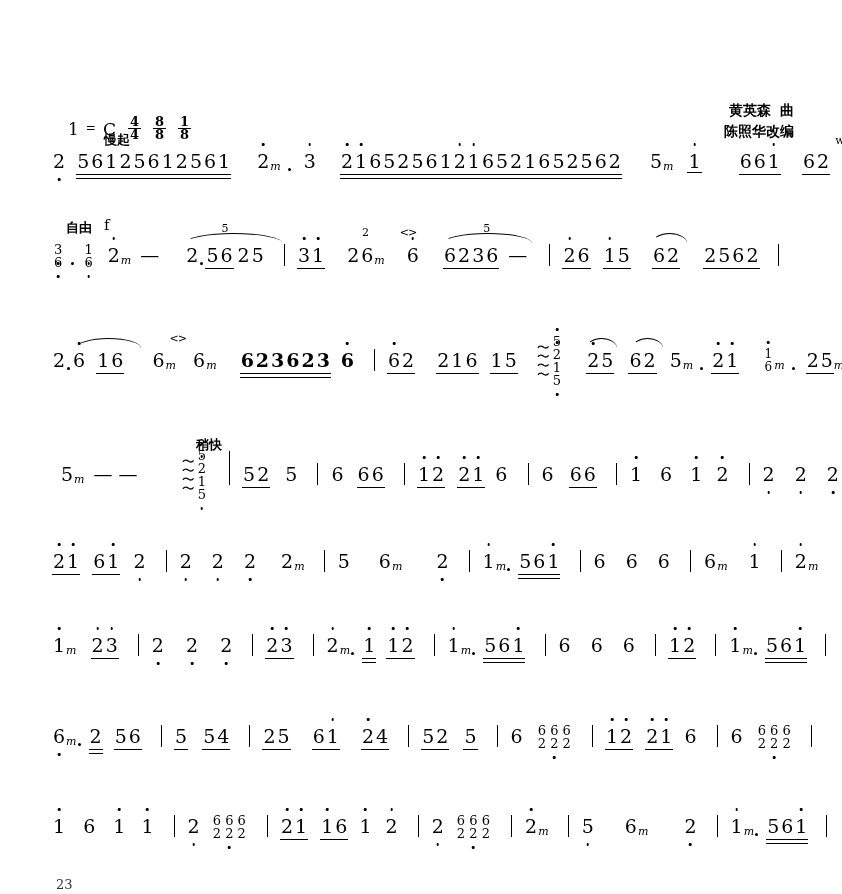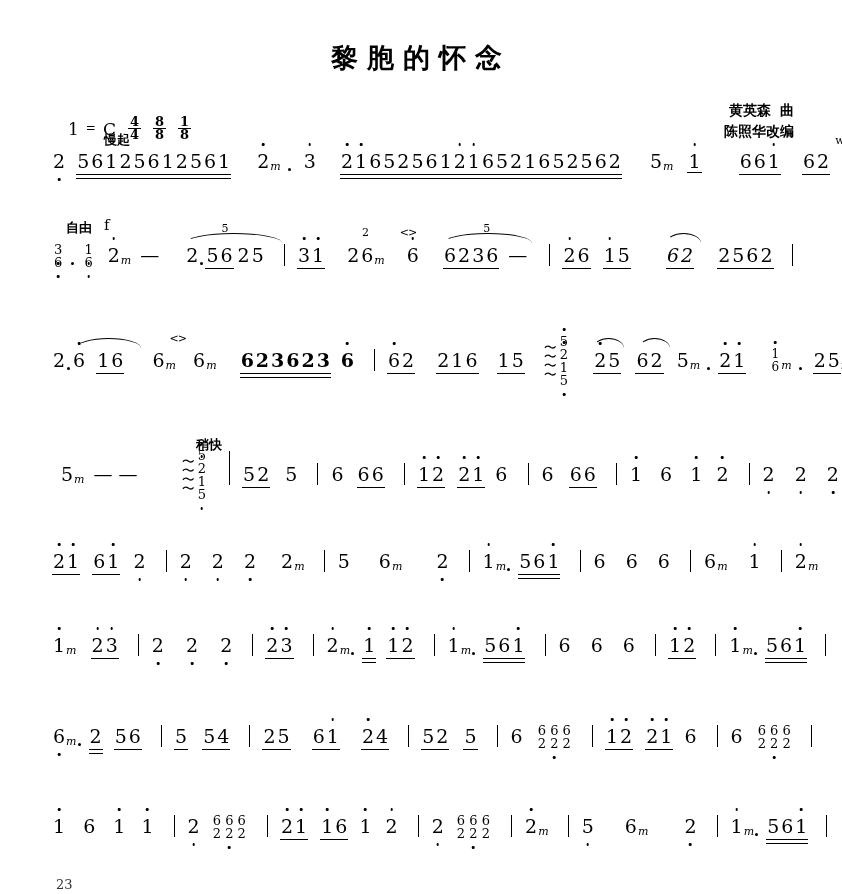--- a/index.html
+++ b/index.html
@@ -215,21 +215,20 @@
     bottom: 2px;
     font-size: 13px;
     color: #333;
   }
 </style>
 </head>
 <body>
 
 <div class="page">
 
-  <div class="title">黎胞的怀念</div>
 
   <div class="credits">
     <div class="line">
       <span>黄英森</span><span class="sp"></span><span>曲</span>
     </div>
     <div class="line">
       <span>陈照华改编</span>
     </div>
   </div>
 
@@ -317,21 +316,21 @@
       <span class="tupnum">5</span>
       <span class="slur" style="width:88px;"></span>
       <span class="beam"><span class="n">6</span><span class="n">2</span><span class="n">3</span><span class="n">6</span></span>
       <span class="dash">—</span>
     </span>
     <span class="bar"></span>
     <span class="grp">
       <span class="beam"><span class="n dotup">2</span><span class="n">6</span></span>
       <span class="beam" style="margin-left:6px;"><span class="n dotup">1</span><span class="n">5</span></span>
     </span>
-    <span class="grp" style="margin-left:22px;font-style:italic;">
+    <span class="grp" style="margin-left:8px;">
       <span class="slur" style="width:34px;"></span>
       <span class="beam"><span class="n">6</span><span class="n">2</span></span>
     </span>
     <span class="grp" style="margin-left:10px;">
       <span class="beam"><span class="n">2</span><span class="n">5</span><span class="n">6</span><span class="n">2</span></span>
     </span>
     <span class="endbar"><i></i></span>
   </div>
 
   <div class="row" style="top:336px;">
@@ -348,21 +347,21 @@
     <span class="grp" style="margin-left:10px;font-weight:bold;">
       <span class="beam beam2"><span class="n">6</span><span class="n">2</span><span class="n">3</span><span class="n">6</span><span class="n">2</span><span class="n">3</span></span>
       <span class="n dotup" style="margin-left:2px;">6</span>
     </span>
     <span class="bar"></span>
     <span class="grp">
       <span class="beam"><span class="n dotup">6</span><span class="n">2</span></span>
     </span>
     <span class="grp" style="margin-left:8px;">
       <span class="beam"><span class="n">2</span><span class="n">1</span><span class="n">6</span></span>
-      <span class="beam" style="margin-left:12px;"><span class="n">1</span><span class="n">5</span></span>
+      <span class="beam" style="margin-left:5px;"><span class="n">1</span><span class="n">5</span></span>
     </span>
     <span class="grp" style="margin-left:6px;">
       <span class="squig"><b>〜</b><b>〜</b><b>〜</b><b>〜</b></span>
       <span class="chord"><span class="dotup">5</span><span class="dotup">2</span><span>1</span><span class="dotdn">5</span></span>
     </span>
     <span class="grp" style="margin-left:10px;">
       <span class="slur" style="width:30px;"></span>
       <span class="beam"><span class="n dotup">2</span><span class="n">5</span></span>
       <span class="slur" style="width:30px; left:46px;"></span>
       <span class="beam" style="margin-left:8px;"><span class="n">6</span><span class="n">2</span></span>

